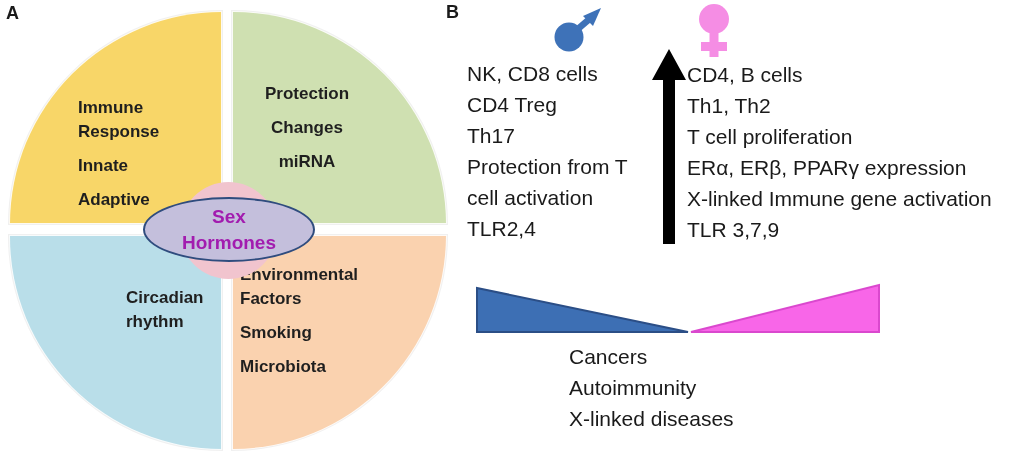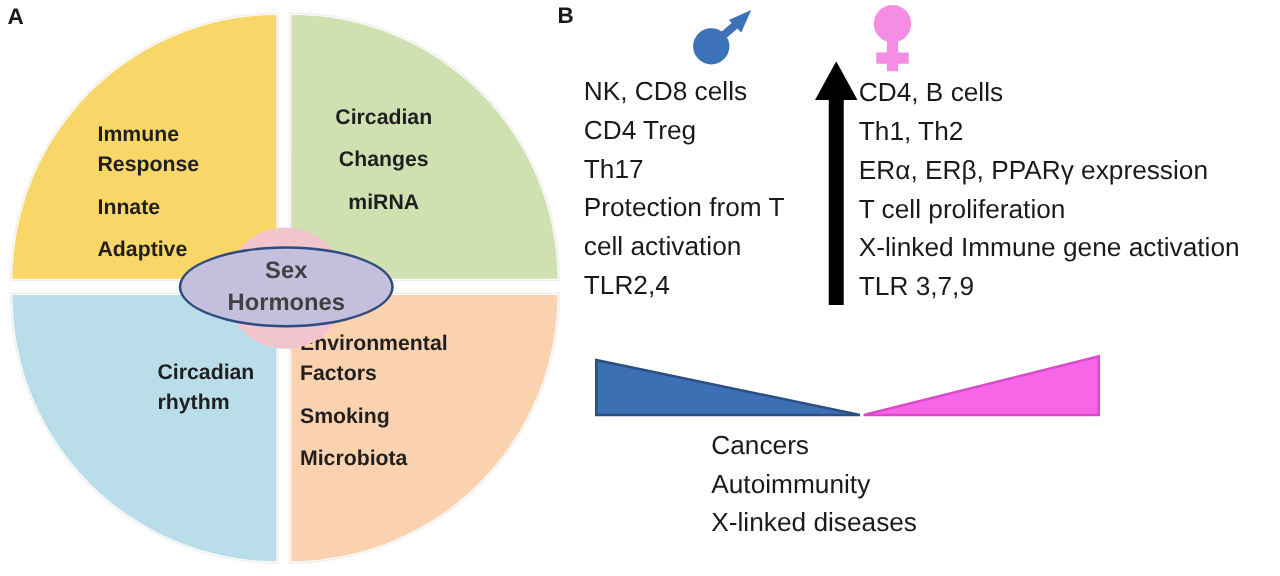--- a/index.html
+++ b/index.html
@@ -22,21 +22,21 @@
   .qt-immune{left:78px;top:63px;width:118px;margin-top:33px;}
   .qt-epigenetic{left:246px;top:82px;width:122px;text-align:center;}
   .qt-circadian{left:78px;top:286px;width:110px;margin-left:48px;}
   .qt-environment{left:240px;top:263px;width:146px;}
 
   .pink-circle{position:absolute;left:180px;top:182px;width:97px;height:97px;border-radius:50%;}
   .center-ellipse{
     position:absolute;left:143px;top:197px;width:172px;height:65px;border-radius:50%;
     box-sizing:border-box;border:2.5px solid #2f4c7e;
     display:flex;flex-direction:column;align-items:center;justify-content:center;
-    font-weight:bold;font-size:19px;line-height:26px;color:#404040;text-align:center;
+    font-weight:bold;font-size:19px;line-height:26px;color:#a21caf;text-align:center;
   }
 
   
   .icon-abs{position:absolute;}
   .b-list{position:absolute;font-size:21px;line-height:31px;color:#1a1a1a;white-space:nowrap;}
   .list-male{left:467px;top:58px;}
   .list-female{left:687px;top:59px;}
   .list-outcomes{left:569px;top:341px;}
 </style>
 </head>
@@ -52,21 +52,21 @@
     <div class="quad q-bl" style="background: rgb(185, 222, 233);"></div>
     <div class="quad q-br" style="background: rgb(250, 210, 175);"></div>
 
     <div class="q-text qt-immune">
       <div class="q-item">Immune Response</div>
       <div class="q-item">Innate</div>
       <div class="q-item">Adaptive</div>
     </div>
 
     <div class="q-text qt-epigenetic">
-      <div class="q-item">Circadian</div>
+      <div class="q-item">Protection</div>
       <div class="q-item">Changes</div>
       <div class="q-item">miRNA</div>
     </div>
 
     <div class="q-text qt-circadian">
       <div class="q-item">Circadian rhythm</div>
     </div>
 
     <div class="q-text qt-environment">
       <div class="q-item">Environmental Factors</div>
@@ -106,22 +106,22 @@
       <div>CD4 Treg</div>
       <div>Th17</div>
       <div>Protection from T</div>
       <div>cell activation</div>
       <div>TLR2,4</div>
     </div>
 
     <div class="b-list list-female">
       <div>CD4, B cells</div>
       <div>Th1, Th2</div>
+      <div>T cell proliferation</div>
       <div>ERα, ERβ, PPARγ expression</div>
-      <div>T cell proliferation</div>
       <div>X-linked Immune gene activation</div>
       <div>TLR 3,7,9</div>
     </div>
 
     <svg class="icon-abs" style="left:470px;top:280px;" width="415" height="58" viewBox="0 0 415 58">
       <polygon points="7,8 218,52 7,52" stroke="#2b4e86" stroke-width="2" style="fill: rgb(61, 111, 180);"></polygon>
       <polygon points="221,52 409,5 409,52" stroke="#da48ce" stroke-width="2" style="fill: rgb(248, 102, 232);"></polygon>
     </svg>
 
     <div class="b-list list-outcomes">

